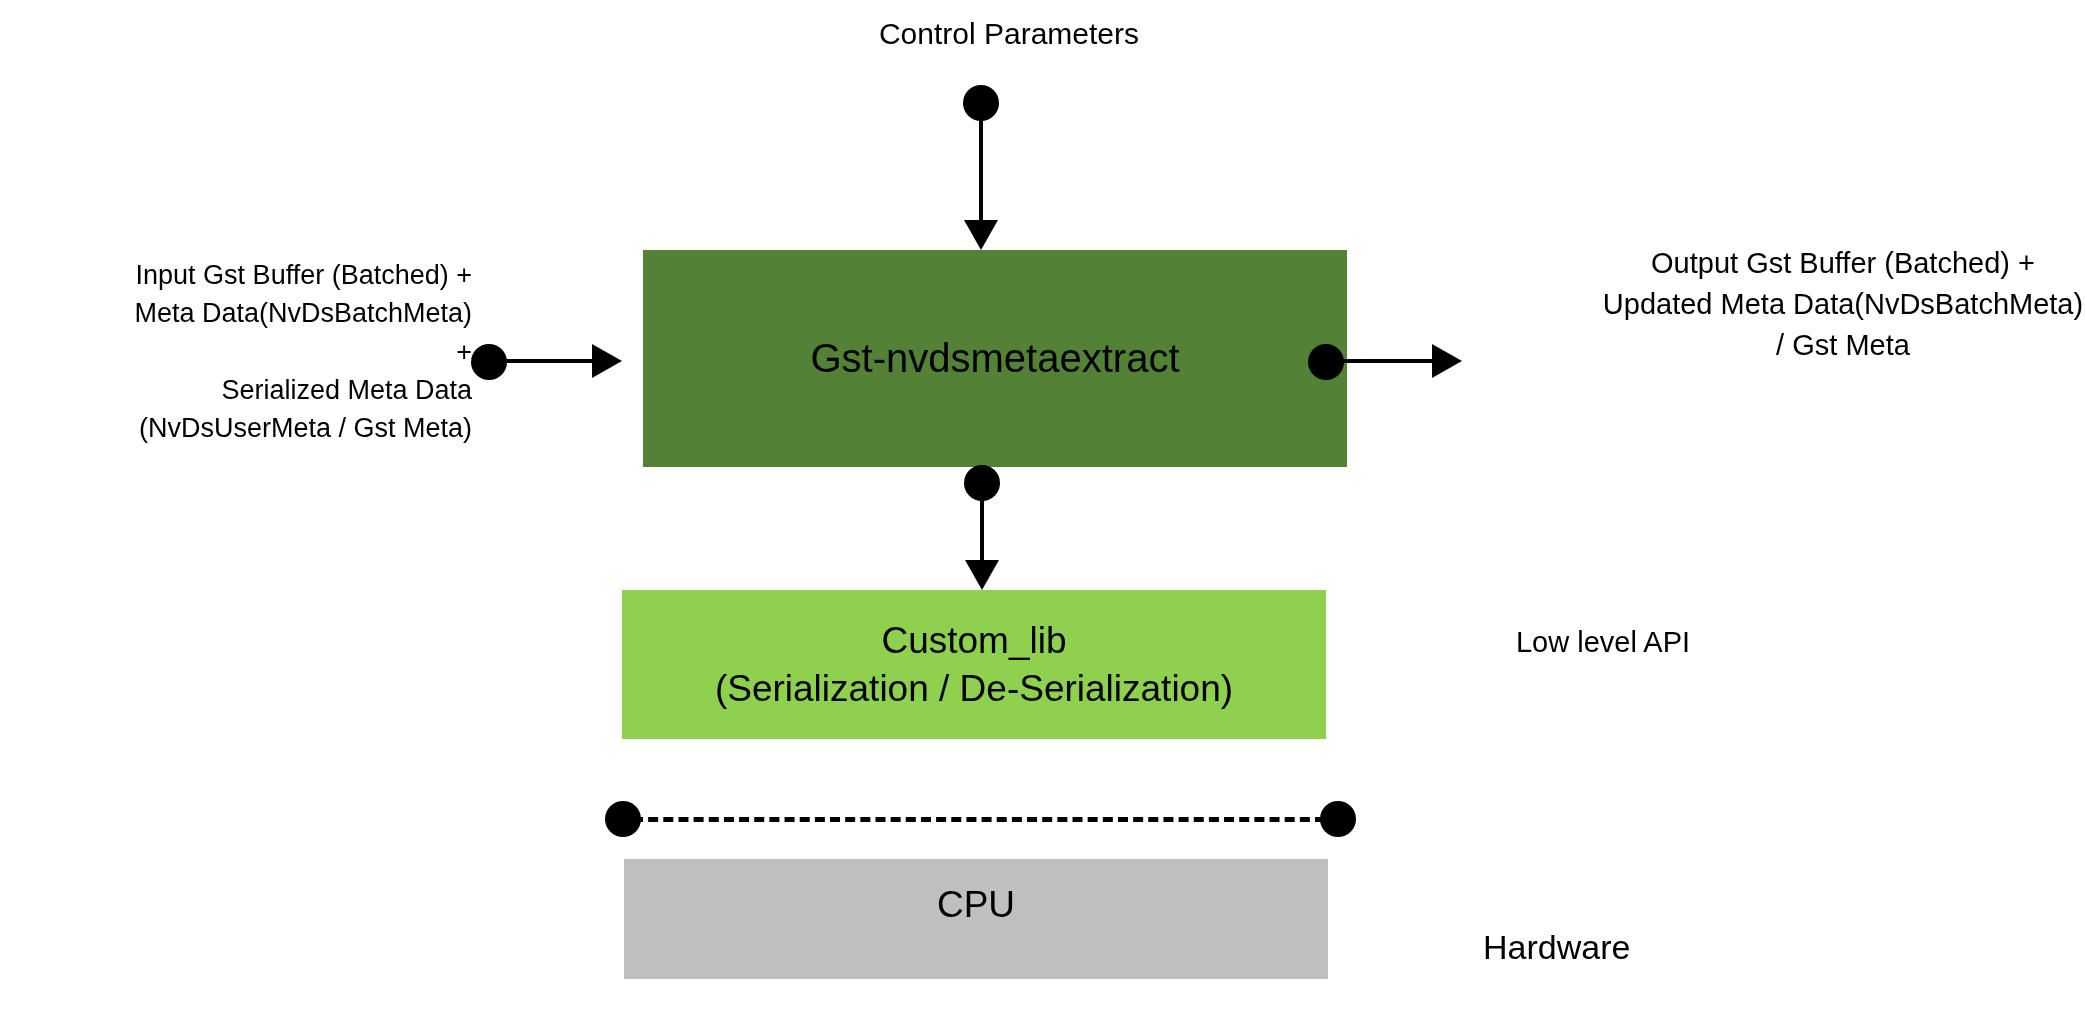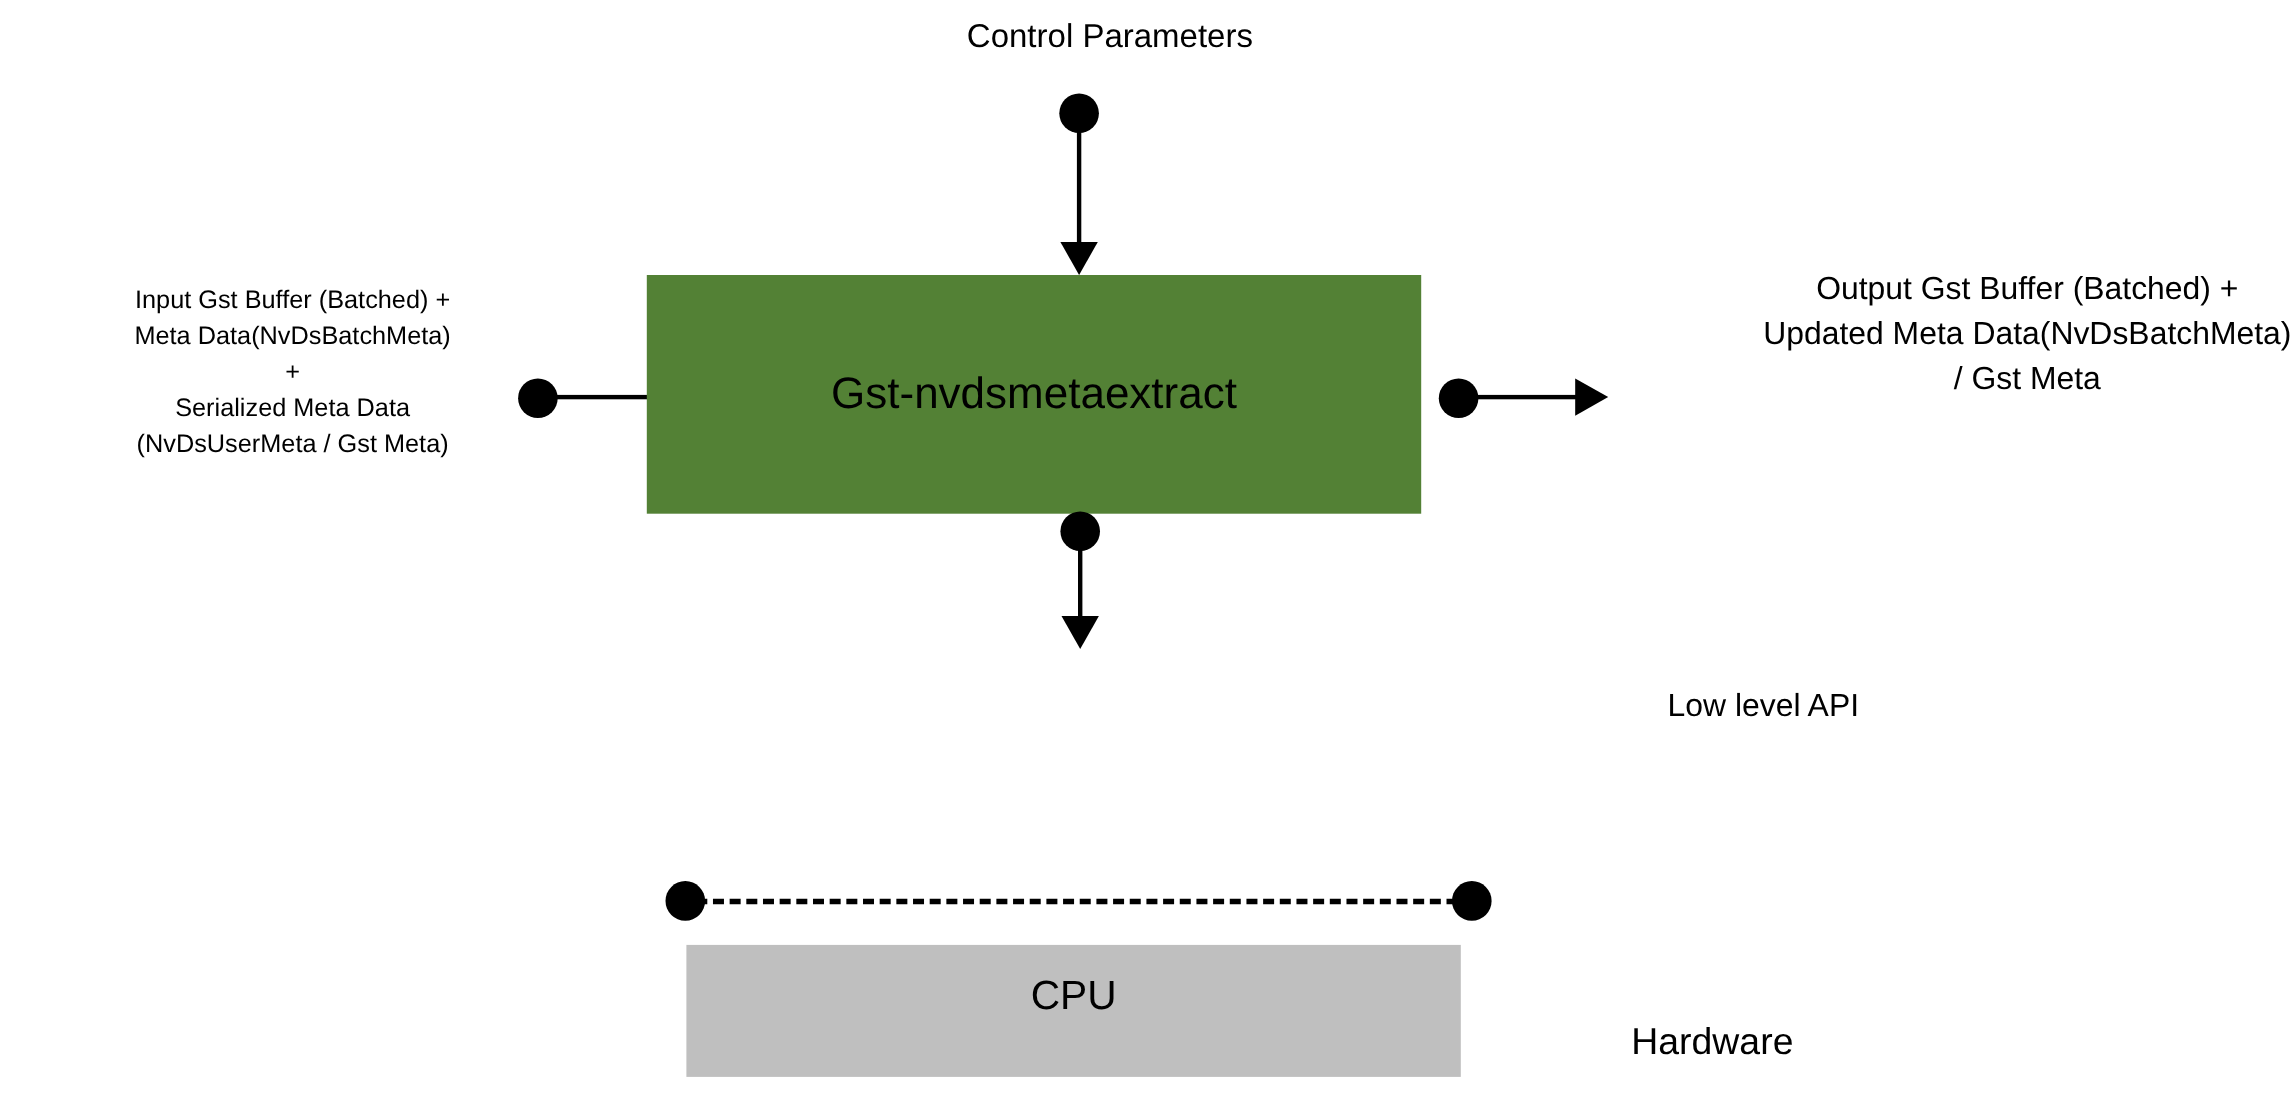--- a/index.html
+++ b/index.html
@@ -30,24 +30,24 @@
   }
 
   #control-params-label {
     left: 0; top: 14px;
     width: 1962px;
     text-align: center;
     font-size: 30px;
   }
 
   #input-label {
-    left: 16px; top: 256px;
+    left: 0; top: 256px;
     width: 444px;
-    text-align: center;
-    font-size: 23px;
+    text-align: right;
+    font-size: 27px;
     line-height: 1.42;
   }
 
   #output-label {
     left: 1560px; top: 243px;
     width: 510px;
     text-align: center;
     font-size: 29px;
     line-height: 1.42;
   }
@@ -76,21 +76,21 @@
     text-align: center;
     box-sizing: border-box;
   }
   .box .box-line {
     font-family: "Liberation Sans", sans-serif;
     color: #000000;
     line-height: 1.28;
   }
 
   #box-metaextract {
-    left: 588px; top: 250px;
+    left: 643px; top: 250px;
     width: 704px; height: 217px;
     background: #538135;
     text-align: right;
   }
   #box-metaextract .box-line { font-size: 40px; }
 
   #box-customlib {
     left: 622px; top: 590px;
     width: 704px; height: 149px;
     background: #8DD14F;
@@ -193,20 +193,24 @@
   <div class="arrow-right" id="output-arrow"></div>
 
   <div class="lbl" id="output-label">Output Gst Buffer (Batched) +
 Updated Meta Data(NvDsBatchMeta)
 / Gst Meta</div>
 
   <div class="dot" id="customlib-dot"></div>
   <div class="vline" id="customlib-vline"></div>
   <div class="arrow-down" id="customlib-arrow"></div>
 
+  <div class="box" id="box-customlib">
+    <div class="box-line">Custom_lib</div>
+    <div class="box-line">(Serialization / De-Serialization)</div>
+  </div>
 
   <div class="lbl" id="low-level-api-label">Low level API</div>
 
   <div class="dot" id="hw-dot-left"></div>
   <div class="dashed-line" id="hw-dashed"></div>
   <div class="dot" id="hw-dot-right"></div>
 
   <div class="box" id="box-cpu">
     <div class="box-line">CPU</div>
   </div>

